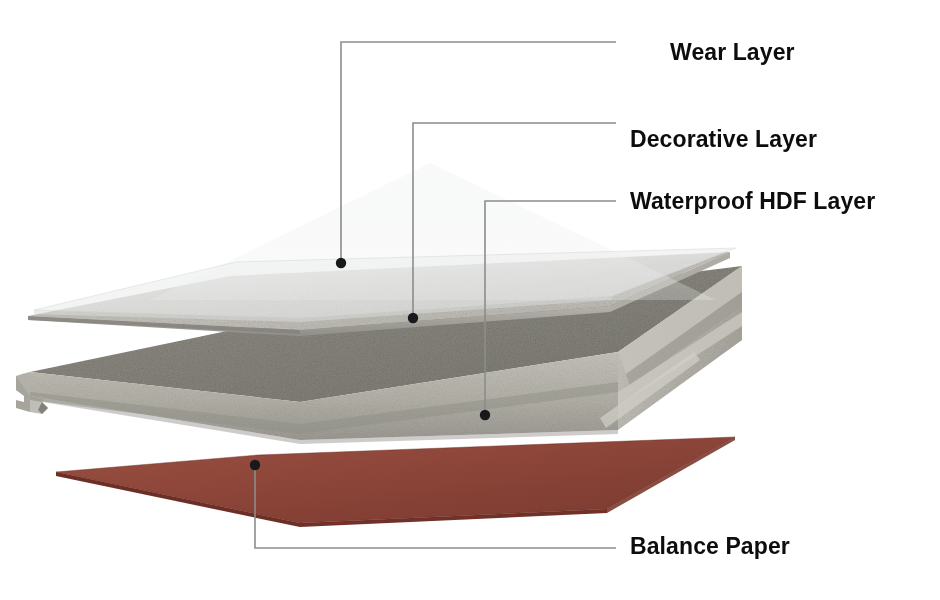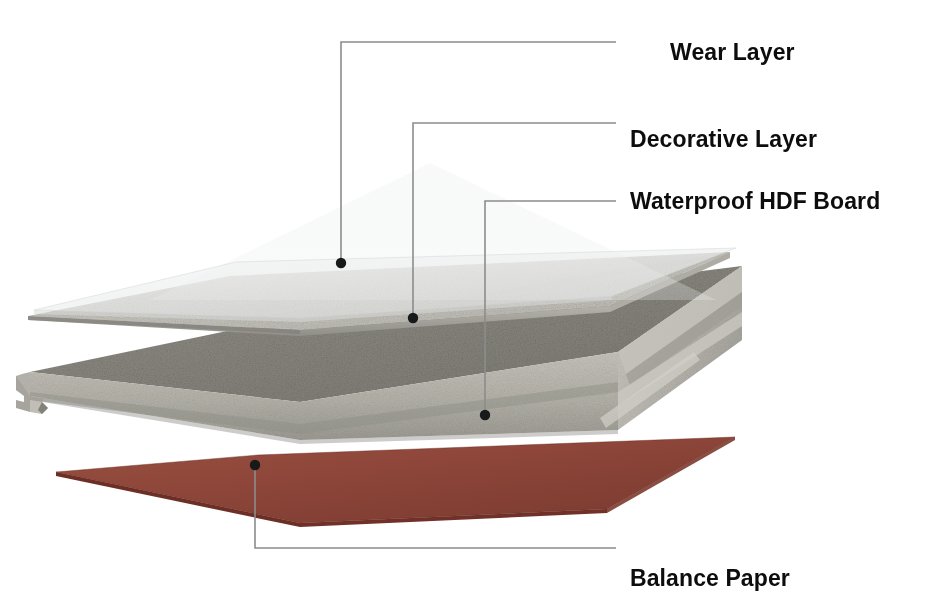--- a/index.html
+++ b/index.html
@@ -15,21 +15,21 @@
     font-weight:bold;
     font-size:23px;
     color:#0d0d0d;
     white-space:nowrap;
     letter-spacing:.1px;
     line-height:1;
   }
   #lbl-wear{left:630px;top:41px;margin-left:40px;}
   #lbl-deco{left:630px;top:110px;margin-top:18px;}
   #lbl-hdf{left:630px;top:190px;}
-  #lbl-bal{left:630px;top:567px;}
+  #lbl-bal{left:630px;top:535px;}
   svg{position:absolute;left:0;top:0;width:940px;height:600px;display:block;}
 </style>
 </head>
 <body>
 
 <div id="stage">
 
   <svg viewBox="0 0 940 600">
     <defs>
 
@@ -152,17 +152,17 @@
       <circle cx="413" cy="318" r="5.2"></circle>
       <circle cx="485" cy="415" r="5.2"></circle>
       <circle cx="255" cy="465" r="5.2"></circle>
     </g>
   </svg>
 
   <div class="lbl" id="lbl-wear">Wear Layer</div>
 
   <div class="lbl" id="lbl-deco">Decorative Layer</div>
 
-  <div class="lbl" id="lbl-hdf">Waterproof HDF Board</div>
+  <div class="lbl" id="lbl-hdf">Waterproof HDF Layer</div>
 
   <div class="lbl" id="lbl-bal">Balance Paper</div>
 
 </div>
 
 </body></html>

